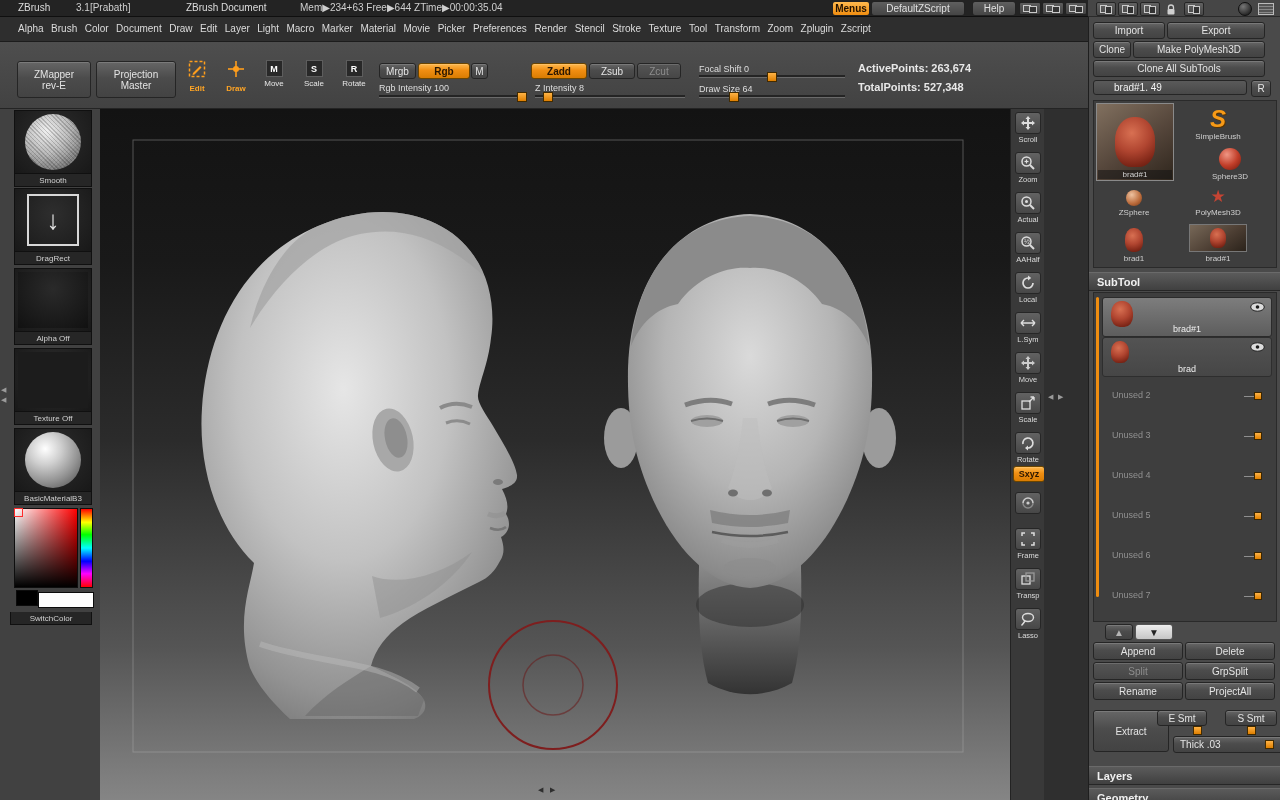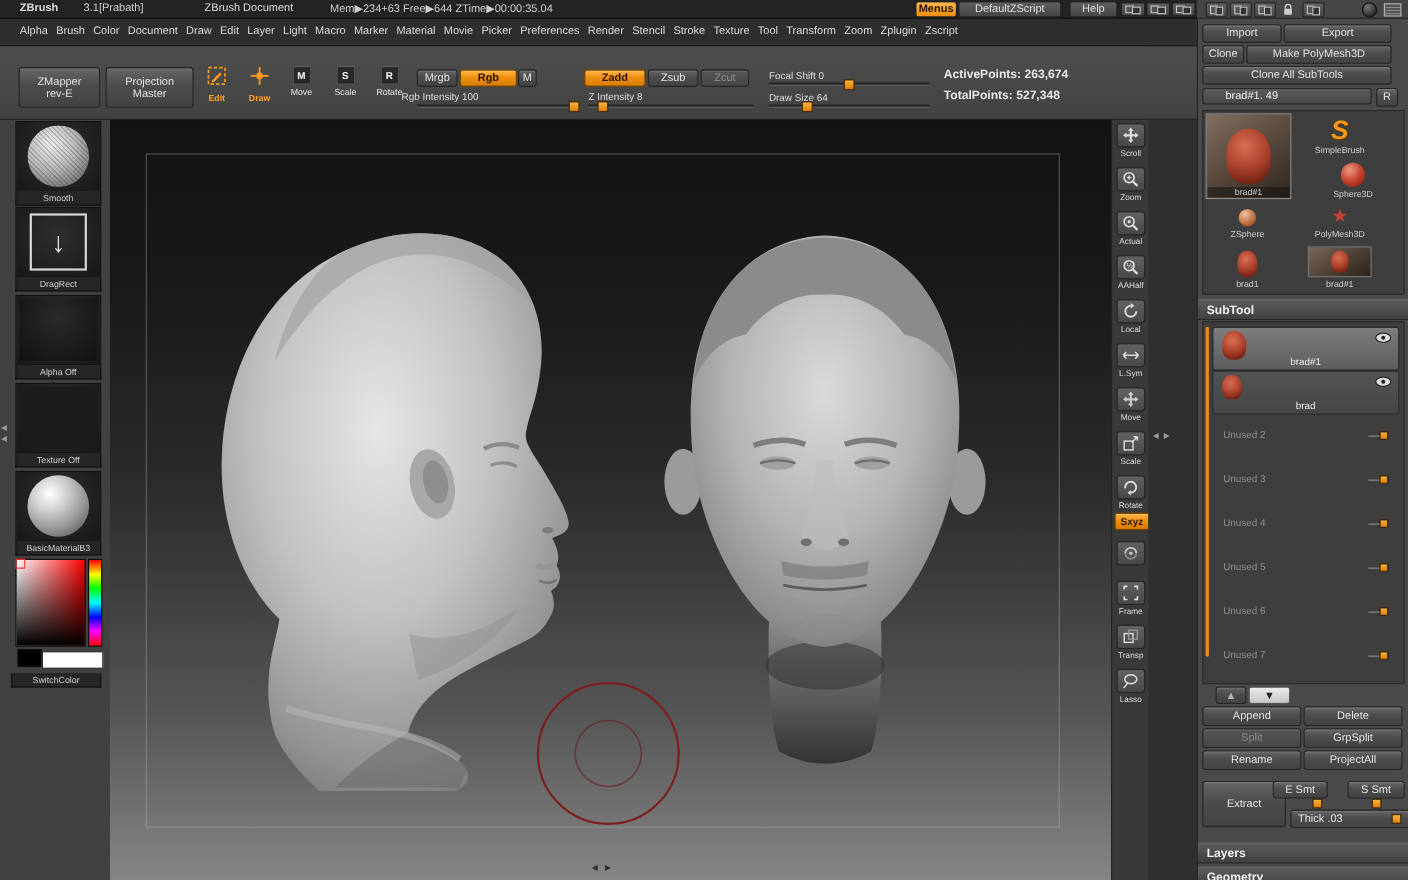--- a/index.html
+++ b/index.html
@@ -119,21 +119,21 @@
        background:linear-gradient(#ffb346,#df7f00);border:1px solid #3c2600;}
   .scroll-orange{position:absolute;left:2px;top:4px;width:3px;height:300px;background:#ef8d10;border-radius:2px;}
   .mini-handle{position:absolute;width:7px;height:7px;background:linear-gradient(#ffb346,#df7f00);border:1px solid #432b00;}
 </style>
 </head>
 <body>
 
 <div id="app">
 
   <div class="titlebar">
-    <span class="t" style="left:18px;font-weight:bold">ZBrush</span>
+    <span class="t" style="left:18px;font-weight:normal">ZBrush</span>
     <span class="t" style="left:76px;color:#cfcfcf">3.1[Prabath]</span>
     <span class="t" style="left:186px">ZBrush Document</span>
     <span class="t" style="left:300px;color:#cfcfcf">Mem▶234+63 Free▶644 ZTime▶00:00:35.04</span>
     <div class="tbtn orange" style="left:832px;width:36px">Menus</div>
     <div class="tbtn" style="left:871px;width:92px">DefaultZScript</div>
     <div class="tbtn" style="left:972px;width:42px">Help</div>
     <span class="win-icon" style="left:1019px">
         <i></i>
         <i></i>
       </span>
@@ -238,21 +238,21 @@
       <span class="lbl">Scale</span>
     </div>
     <div class="shelf-tool" style="left:336px;top:18px">
       <span class="msr">R</span>
       <span class="lbl">Rotate</span>
     </div>
 
     <div class="btn" style="left:379px;top:21px;width:35px;height:14px">Mrgb</div>
     <div class="btn orange" style="left:418px;top:21px;width:50px;height:14px">Rgb</div>
     <div class="btn" style="left:471px;top:21px;width:15px;height:14px">M</div>
-    <span class="slider-label" style="left:365px;top:41px">Rgb Intensity 100</span>
+    <span class="slider-label" style="left:379px;top:41px">Rgb Intensity 100</span>
     <div class="slider-track" style="left:379px;top:53px;width:148px">
       <span class="slider-handle" style="left:138px"></span>
     </div>
 
     <div class="btn orange" style="left:531px;top:21px;width:54px;height:14px">Zadd</div>
     <div class="btn" style="left:589px;top:21px;width:44px;height:14px">Zsub</div>
     <div class="btn dim" style="left:637px;top:21px;width:42px;height:14px">Zcut</div>
     <span class="slider-label" style="left:535px;top:41px">Z Intensity 8</span>
     <div class="slider-track" style="left:535px;top:53px;width:150px">
       <span class="slider-handle" style="left:8px"></span>

